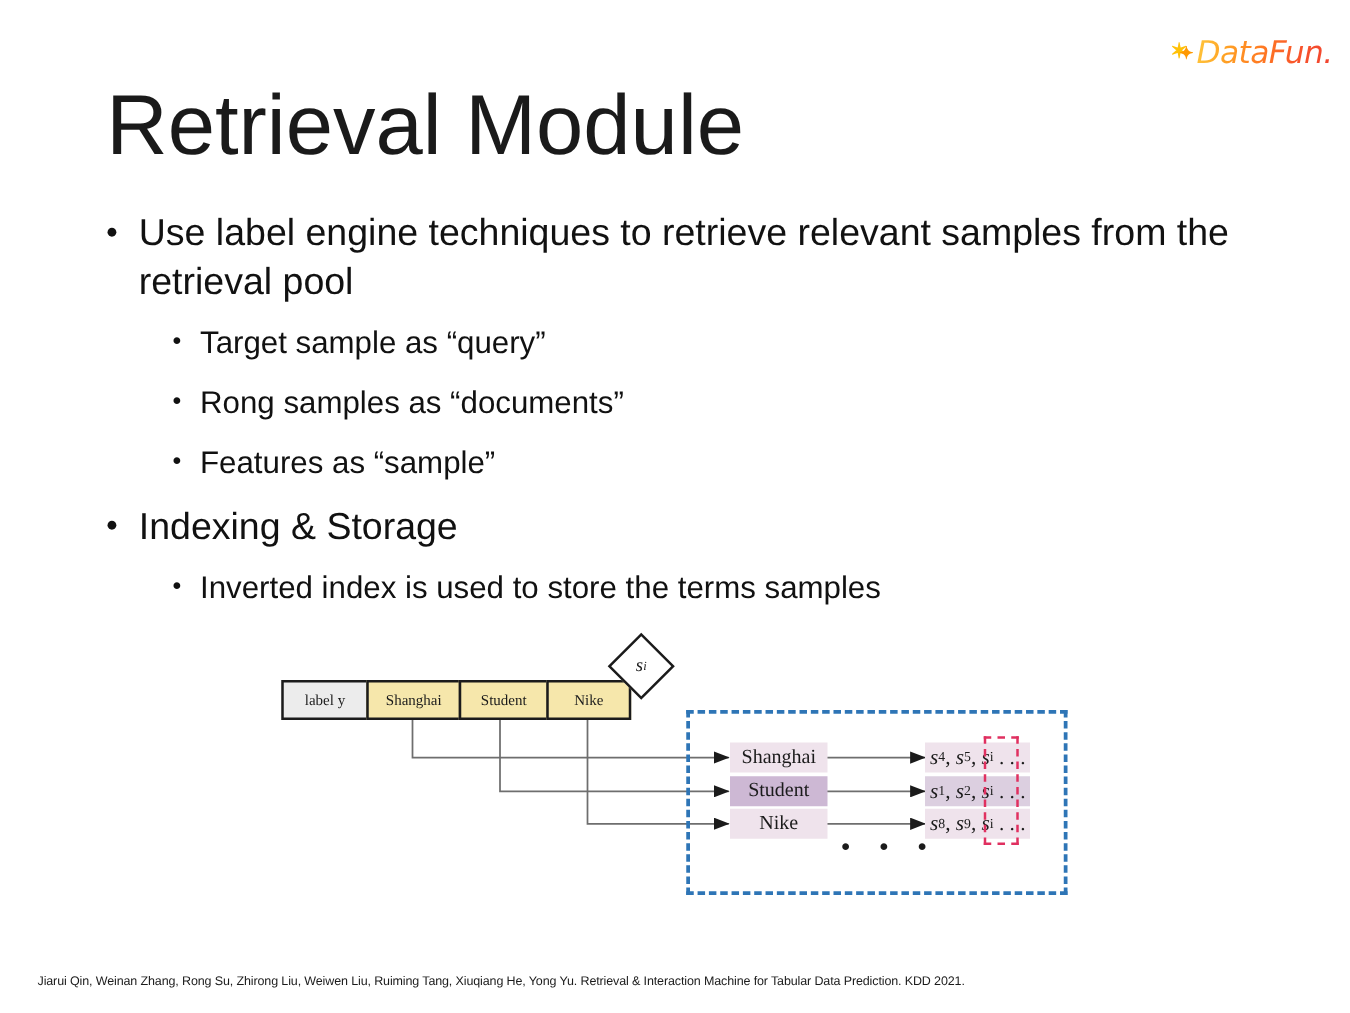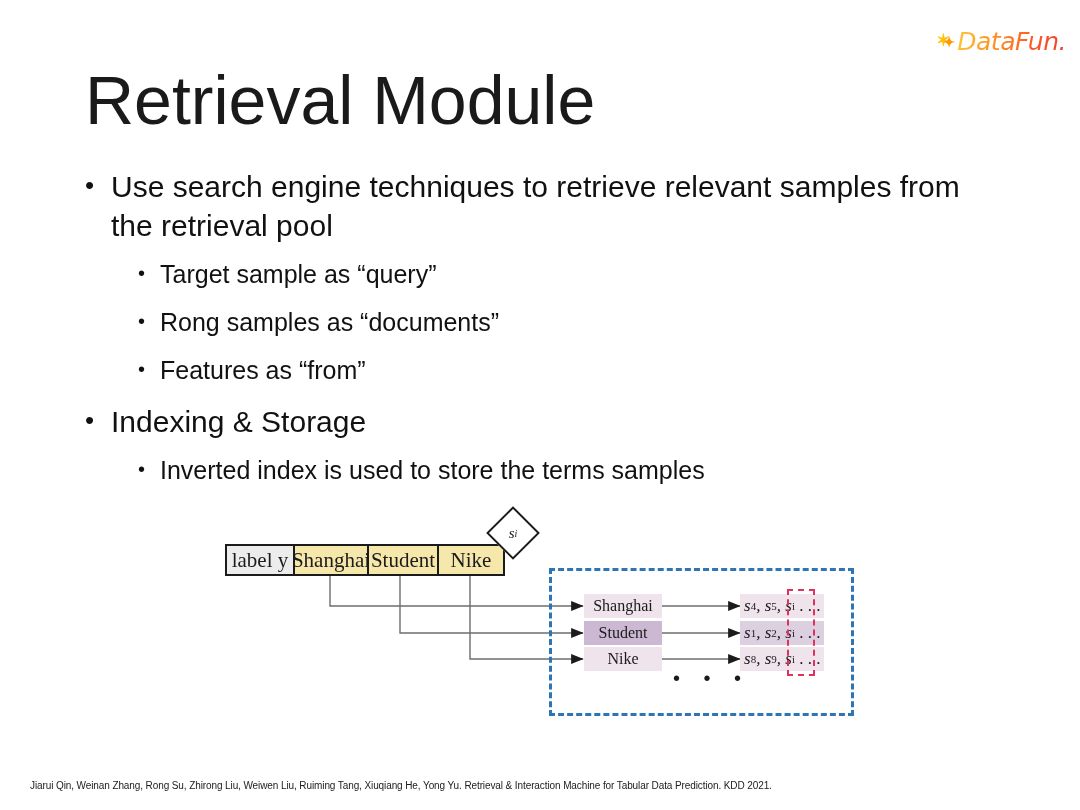--- a/index.html
+++ b/index.html
@@ -114,21 +114,21 @@
     height: 810px;
     pointer-events: none;
   }
   #diagram svg { display: block; }
 
   .tbl-cell {
     position: absolute;
     box-sizing: border-box;
     border: 2px solid #1b1b1b;
     font-family: "Liberation Serif", serif;
-    font-size: 21px;
+    font-size: 12px;
     color: #1b1b1b;
     display: flex;
     align-items: center;
     justify-content: center;
     height: 32px;
   }
   .cell-label { background: #ECECEC; }
   .cell-feat  { background: #F6E7AB; }
 
   #diamond {
@@ -251,36 +251,36 @@
       <span class="sp">✶</span>
         <span class="sp2">✦</span>
     </span>
     <span class="word">DataFun.</span>
   </div>
 
   <div id="title">Retrieval Module</div>
 
   <div class="bullet-l1" style="left:85px; top:167px; width:910px;">
     <span class="dot">•</span>
-    <span class="btext">Use search engine techniques to retrieve relevant samples from the retrieval pool</span>
+    <span class="btext">Use label engine techniques to retrieve relevant samples from the retrieval pool</span>
   </div>
 
   <div class="bullet-l2" style="left:138px; top:258px; width:800px;">
     <span class="dot">•</span>
     <span class="btext">Target sample as “query”</span>
   </div>
 
   <div class="bullet-l2" style="left:138px; top:306px; width:800px;">
     <span class="dot">•</span>
     <span class="btext">Rong samples as “documents”</span>
   </div>
 
   <div class="bullet-l2" style="left:138px; top:354px; width:800px;">
     <span class="dot">•</span>
-    <span class="btext">Features as “from”</span>
+    <span class="btext">Features as “sample”</span>
   </div>
 
   <div class="bullet-l1" style="left:85px; top:402px; width:800px;">
     <span class="dot">•</span>
     <span class="btext">Indexing &amp; Storage</span>
   </div>
 
   <div class="bullet-l2" style="left:138px; top:454px; width:800px;">
     <span class="dot">•</span>
     <span class="btext">Inverted index is used to store the terms samples</span>

